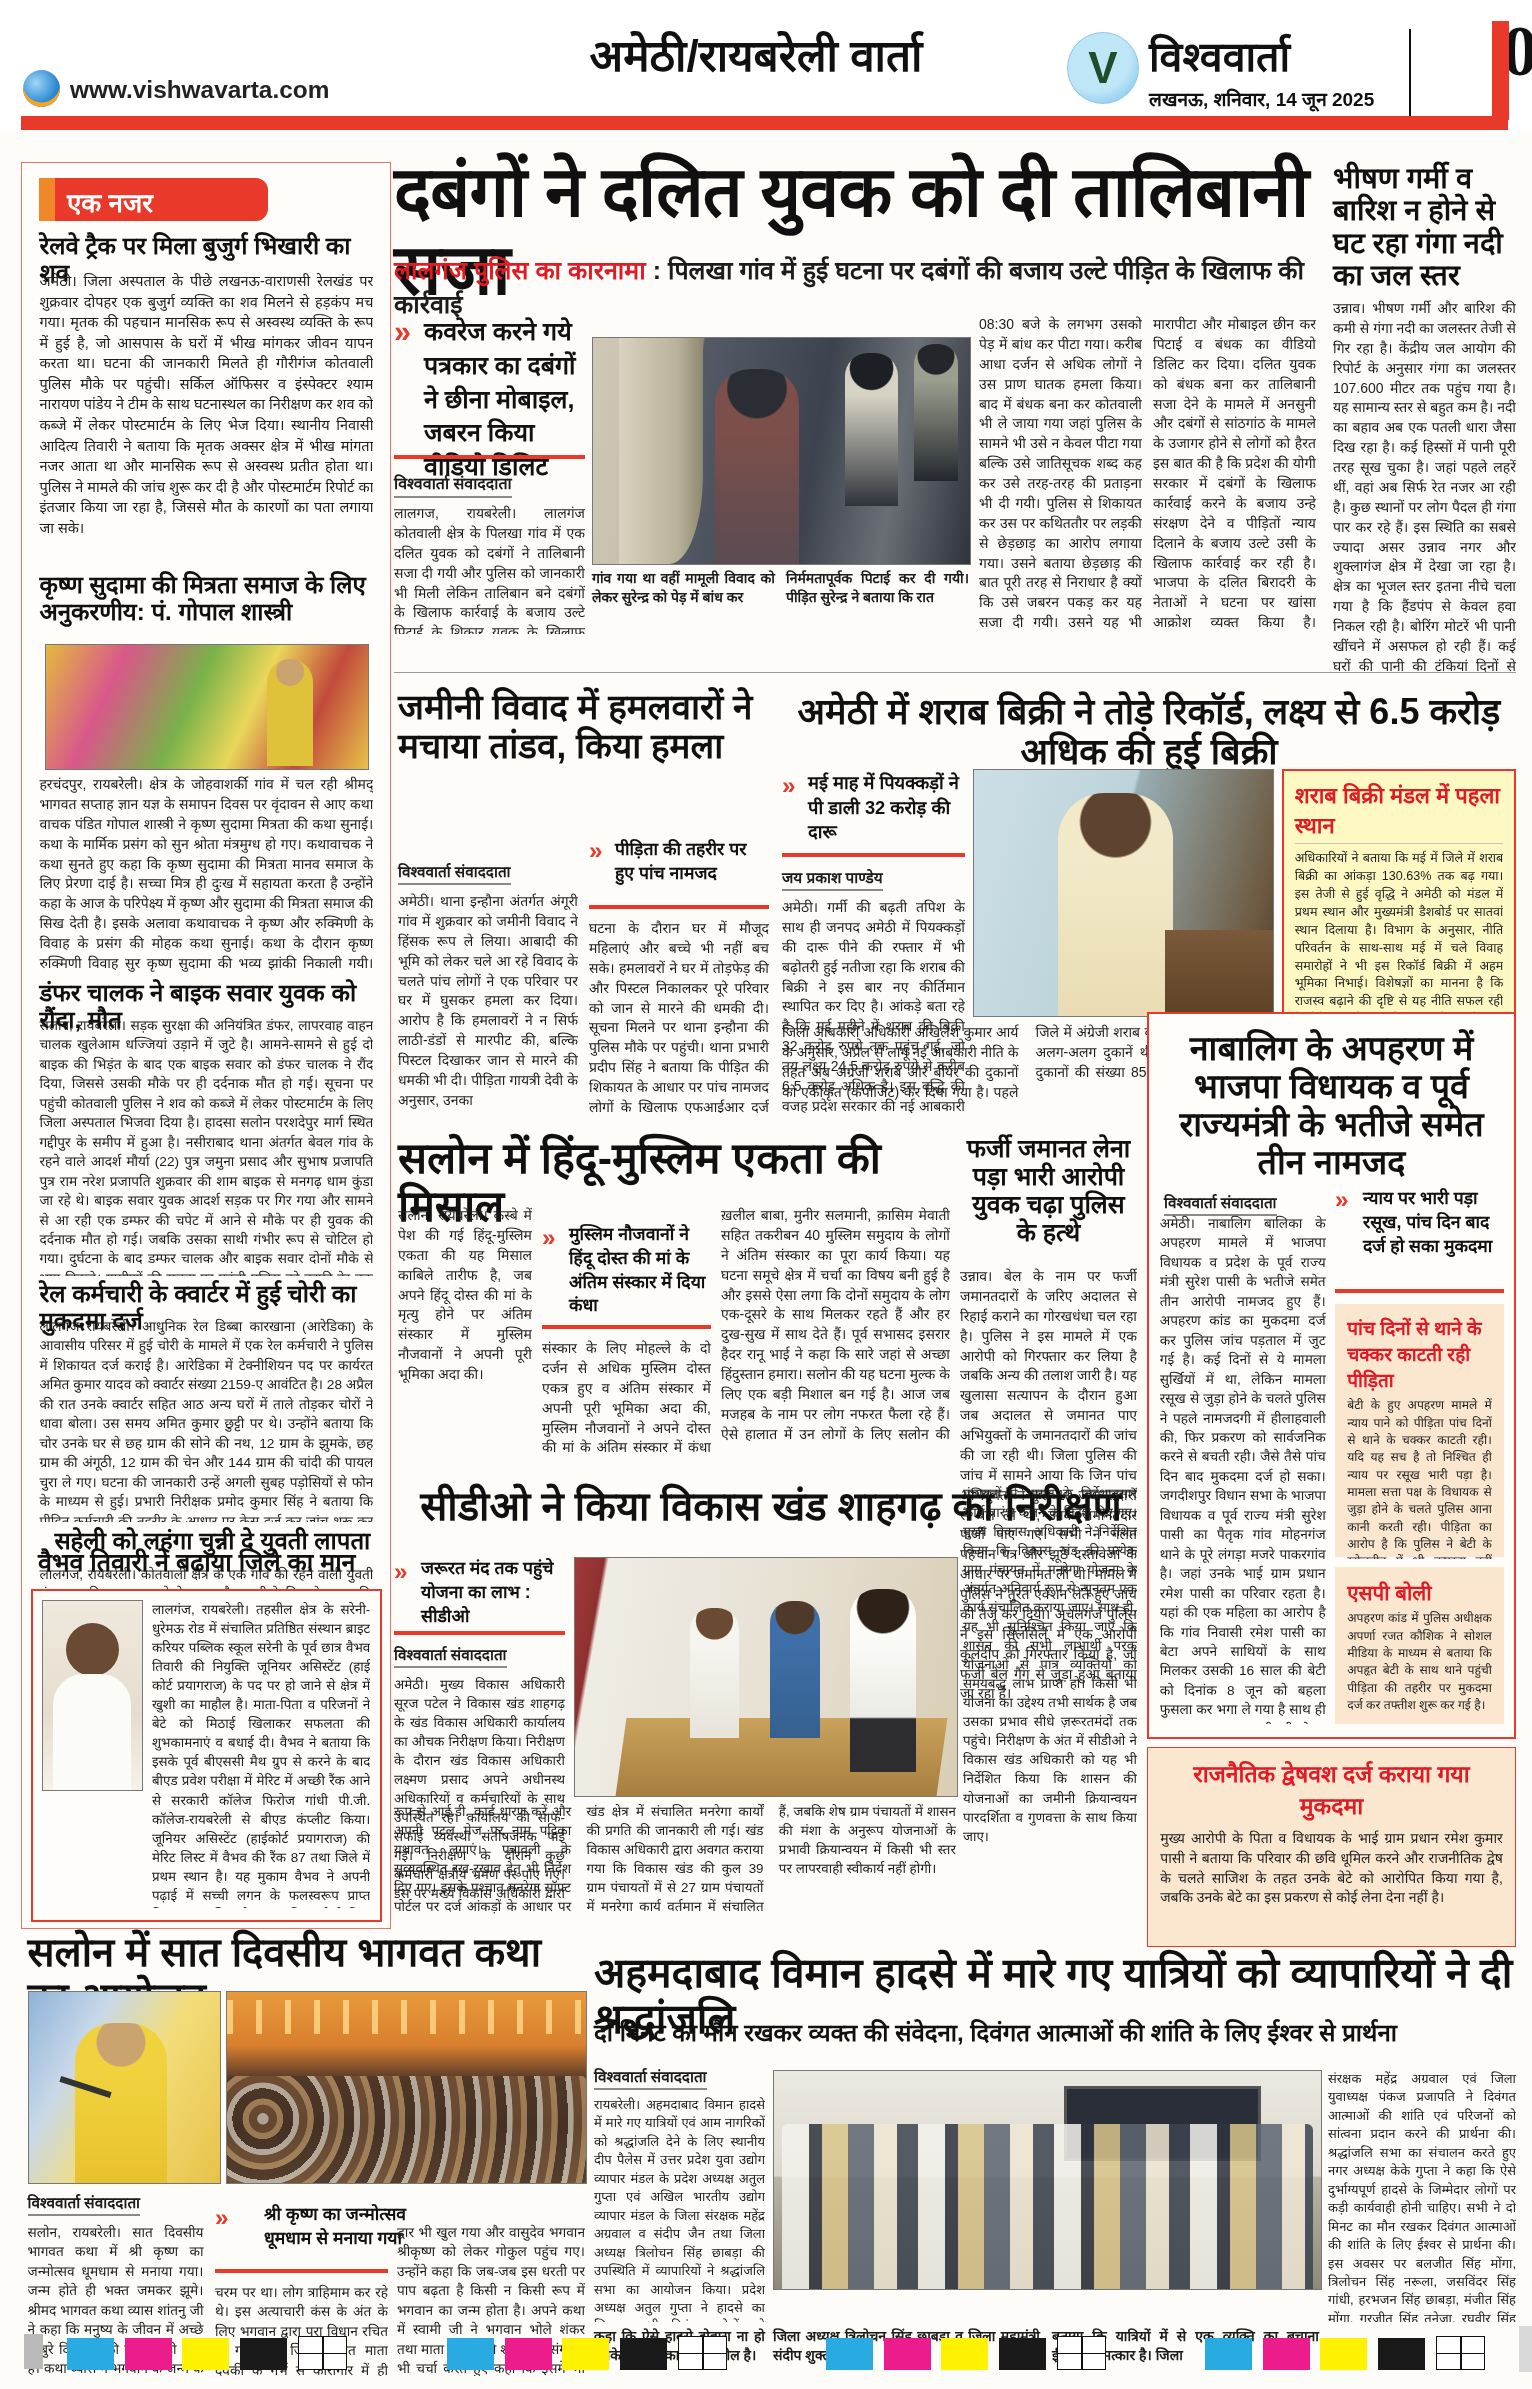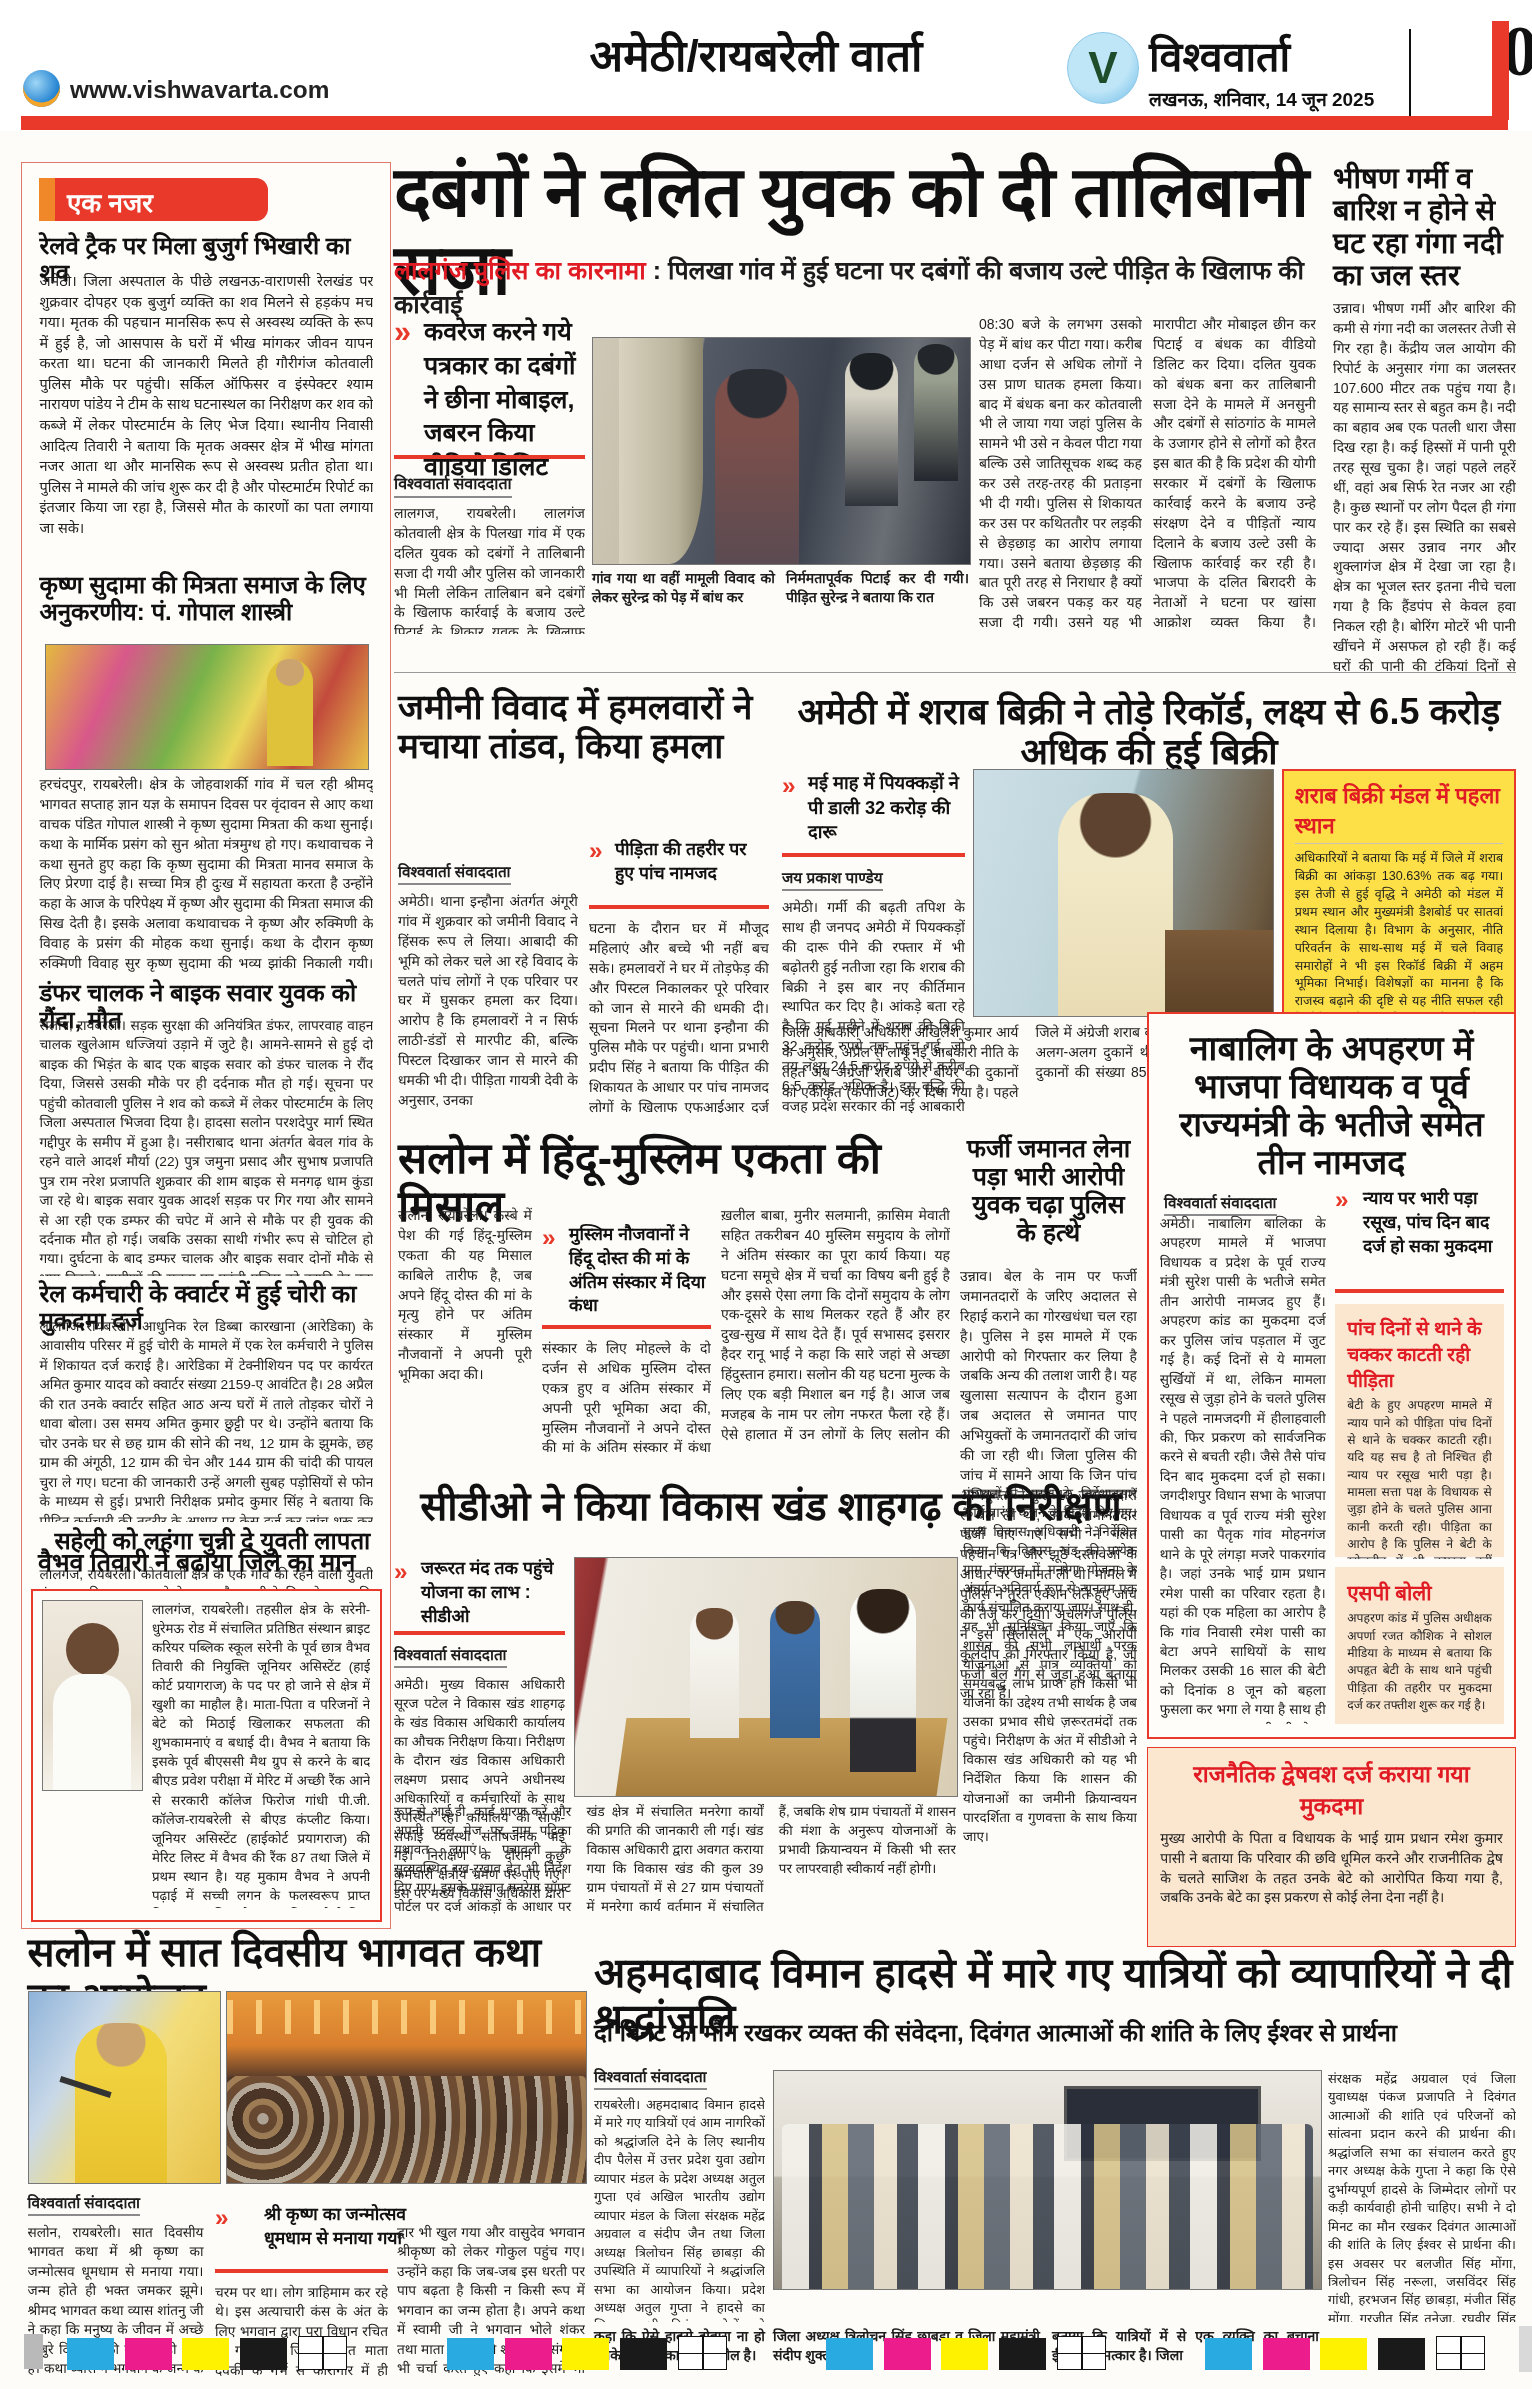--- a/index.html
+++ b/index.html
@@ -110,21 +110,21 @@
   <div class="abs qmark" style="left:782px;top:776px;font-size:24.4px;">»</div>
   <div class="abs quote" style="left:808px;top:771px;width:156px;font-size:18.3px;">मई माह में पियक्कड़ों ने पी डाली 32 करोड़ की दारू</div>
   <div class="abs redrule" style="left:782px;top:853px;width:183px;"></div>
   <div class="abs byline" style="left:782px;top:867px;font-size:15.3px;">जय प्रकाश पाण्डेय</div>
   <div class="abs btxt" style="left:782px;top:898px;width:183px;height:220px;font-size:14px;">अमेठी। गर्मी की बढ़ती तपिश के साथ ही जनपद अमेठी में पियक्कड़ों की दारू पीने की रफ्तार में भी बढ़ोतरी हुई नतीजा रहा कि शराब की बिक्री ने इस बार नए कीर्तिमान स्थापित कर दिए है। आंकड़े बता रहे है कि मई महीने में शराब की बिक्री 32 करोड़ रुपये तक पहुंच गई, जो तय लक्ष्य 24.5 करोड़ रुपये से करीब 6.5 करोड़ अधिक है। इस वृद्धि की वजह प्रदेश सरकार की नई आबकारी नीति और शादी-विवाह का सीजन बताया जा रहा है।</div>
   <div class="abs photo" style="left:973px;top:769px;width:299px;height:246px;background:linear-gradient(105deg,#cddfe6 0%,#bcd3da 45%,#97aeb4 46%,#6d5a41 88%,#4a3c2c 100%);">
     <div class="fig" style="left:84px;top:23px;width:115px;height:223px;background:radial-gradient(circle at 50% 13%,#5e4430 17%,transparent 18%),linear-gradient(#f2e9c8 32%,#e9dcb4 100%);border-radius:46px 46px 0 0;"></div>
     <div class="fig" style="left:191px;top:160px;width:108px;height:85px;background:linear-gradient(#7a5a39,#5d4227);"></div>
   </div>
   <div class="abs btxt" style="left:782px;top:1023px;width:490px;height:96px;font-size:14px;column-count:2;column-gap:17px;">जिला आबकारी अधिकारी अखिलेश कुमार आर्य के अनुसार, अप्रैल से लागू नई आबकारी नीति के तहत अब अंग्रेजी शराब और बीयर की दुकानों को एकीकृत (कंपोजिट) कर दिया गया है। पहले जिले में अंग्रेजी शराब की 47 और बीयर की 43 अलग-अलग दुकानें थीं, जबकि अब कंपोजिट दुकानों की संख्या 85 हो गई है। इसका सीधा लाभ उपभोक्ताओं को मिला है, क्योंकि एक ही दुकान पर दोनों प्रकार की शराब उपलब्ध है।</div>
-  <div class="abs" style="left:1282px;top:769px;width:234px;height:350px;border:2.3px solid #e8392b;background:#fde047;padding:7.6px 10.7px;box-sizing:border-box;">
+  <div class="abs" style="left:1282px;top:769px;width:234px;height:350px;border:2.3px solid #e8392b;background:#fef9c3;padding:7.6px 10.7px;box-sizing:border-box;">
     <div class="redbox-title" style="font-size:22px;border-bottom:1.5px solid #c9c2b6;padding-bottom:4.6px;">शराब बिक्री मंडल में पहला स्थान</div>
     <div class="btxt" style="font-size:12.6px;margin-top:6.1px;height:284px;">अधिकारियों ने बताया कि मई में जिले में शराब बिक्री का आंकड़ा 130.63% तक बढ़ गया। इस तेजी से हुई वृद्धि ने अमेठी को मंडल में प्रथम स्थान और मुख्यमंत्री डैशबोर्ड पर सातवां स्थान दिलाया है। विभाग के अनुसार, नीति परिवर्तन के साथ-साथ मई में चले विवाह समारोहों ने भी इस रिकॉर्ड बिक्री में अहम भूमिका निभाई। विशेषज्ञों का मानना है कि राजस्व बढ़ाने की दृष्टि से यह नीति सफल रही है, लेकिन इसके सामाजिक प्रभावों पर भी नजर रखना जरूरी है। बड़ी संख्या में शराब की उपलब्धता और बिक्री बढ़ने से ग्रामीण क्षेत्रों में सामाजिक ताने-बाने पर असर पड़ सकता है। दूसरी ओर, आबकारी विभाग ने राजस्व वसूली के साथ-साथ अवैध शराब के खिलाफ भी अभियान तेज कर दिया है। विभाग द्वारा गठित टीमें लगातार निरीक्षण कर रही हैं ताकि नई नीति का दुरुपयोग न हो सके। इस बिक्री वृद्धि ने जहां सरकार के खजाने को मजबूती दी है, वहीं अब समाज में इस विषय पर बहस भी तेज हो गई है कि क्या आर्थिक लाभ सामाजिक लागत से भारी पड़ सकता है?</div>
   </div>
 
   <div class="abs hl" style="left:398px;top:1134px;width:534px;font-size:43px;">सलोन में हिंदू-मुस्लिम एकता की मिसाल</div>
   <div class="abs btxt" style="left:398px;top:1206px;width:134px;height:252px;font-size:14px;">सलोन, रायबरेली। कस्बे में पेश की गई हिंदू-मुस्लिम एकता की यह मिसाल काबिले तारीफ है, जब अपने हिंदू दोस्त की मां के मृत्यु होने पर अंतिम संस्कार में मुस्लिम नौजवानों ने अपनी पूरी भूमिका अदा की।</div>
   <div class="abs qmark" style="left:542px;top:1228px;font-size:24.4px;">»</div>
   <div class="abs quote" style="left:569px;top:1223px;width:142px;font-size:17.6px;">मुस्लिम नौजवानों ने हिंदू दोस्त की मां के अंतिम संस्कार में दिया कंधा</div>
   <div class="abs redrule" style="left:542px;top:1325px;width:169px;"></div>
   <div class="abs btxt" style="left:542px;top:1339px;width:169px;height:119px;font-size:14px;">संस्कार के लिए मोहल्ले के दो दर्जन से अधिक मुस्लिम दोस्त एकत्र हुए व अंतिम संस्कार में अपनी पूरी भूमिका अदा की, मुस्लिम नौजवानों ने अपने दोस्त की मां के अंतिम संस्कार में कंधा देकर पूरा सहयोग किया। यह घटना पूरे क्षेत्र में चर्चा का विषय बनी हुई है। अपने दोस्त के साथ कंधा से कंधा मिलने वाले नौजवानों में मोहम्मद आजम खान मेवाती, आलम मेवाती, इस्लाम मेवाती, शकील मेवाती, माशूक मेवाती, चांद मेवाती, पप्पू कुरैशी, हाफ़िज़ उमर, जुनैद सलमानी, क़ासिम घोसी, सद्दाम घोसी, ठाकुर सलमानी, अशफ़ाक सलमानी, शाहबाज सलमानी, गोरे सलमानी,</div>

